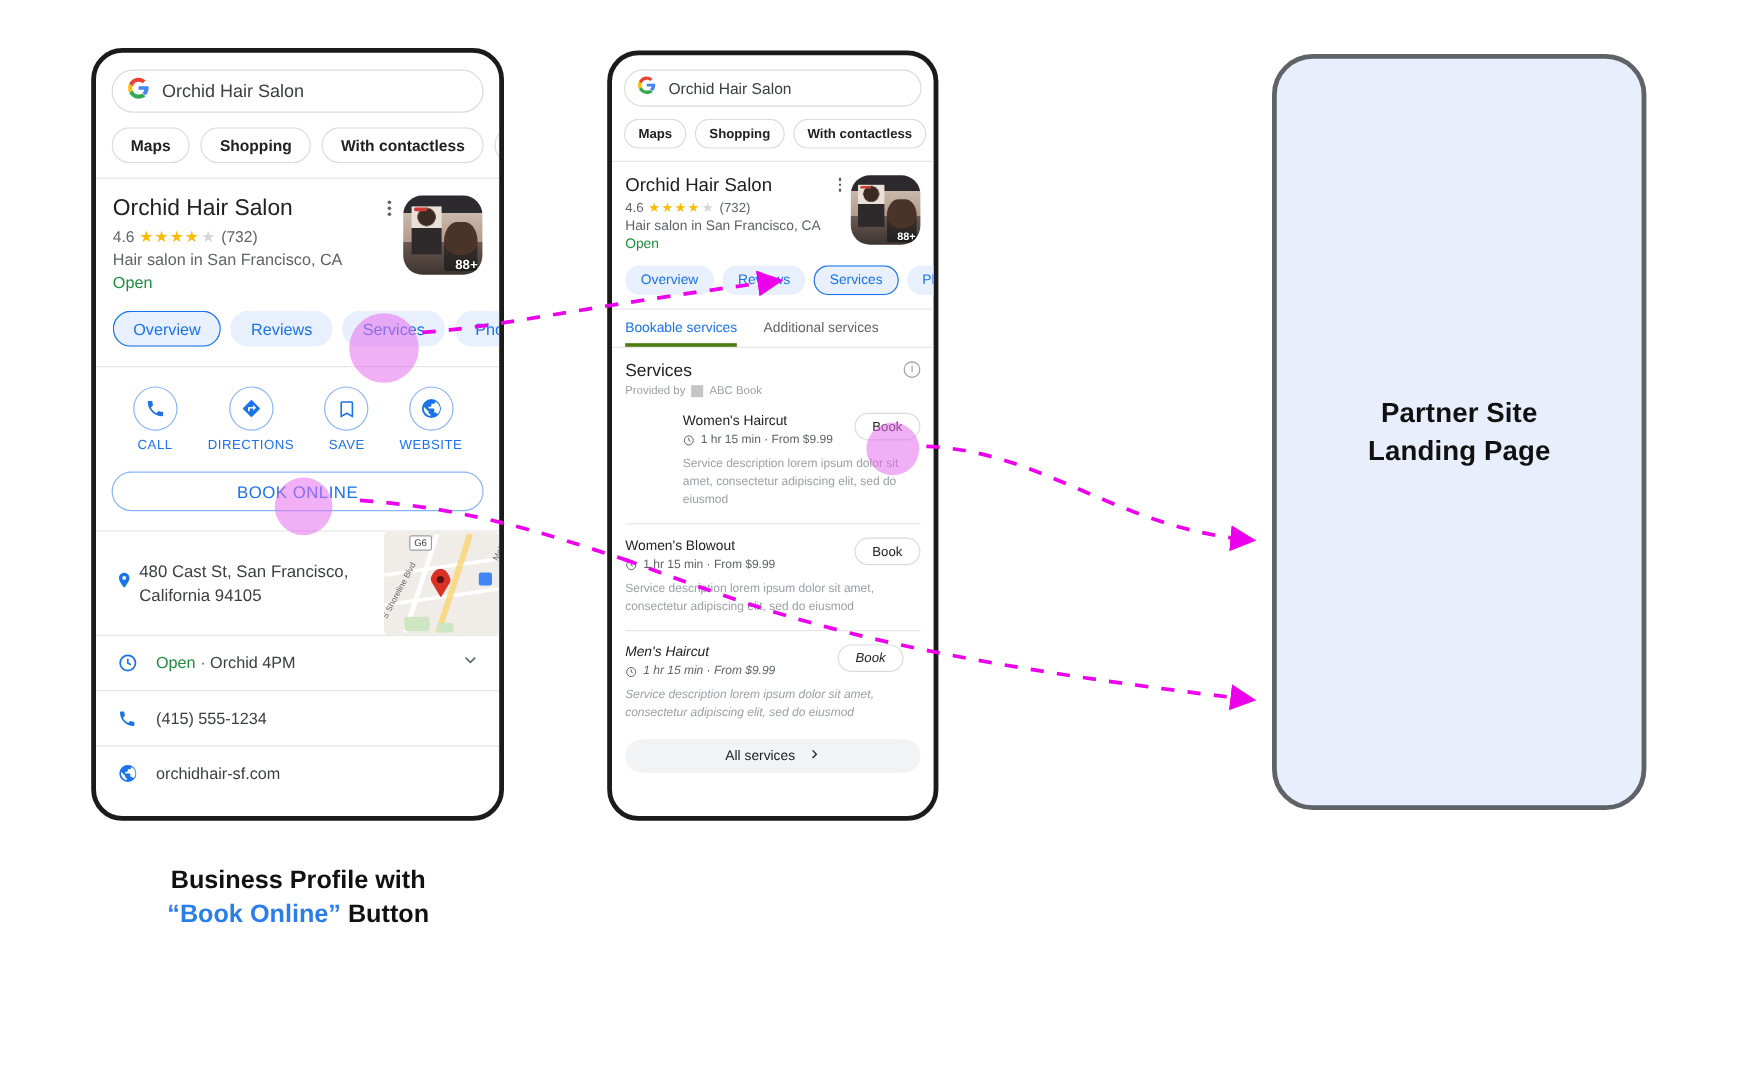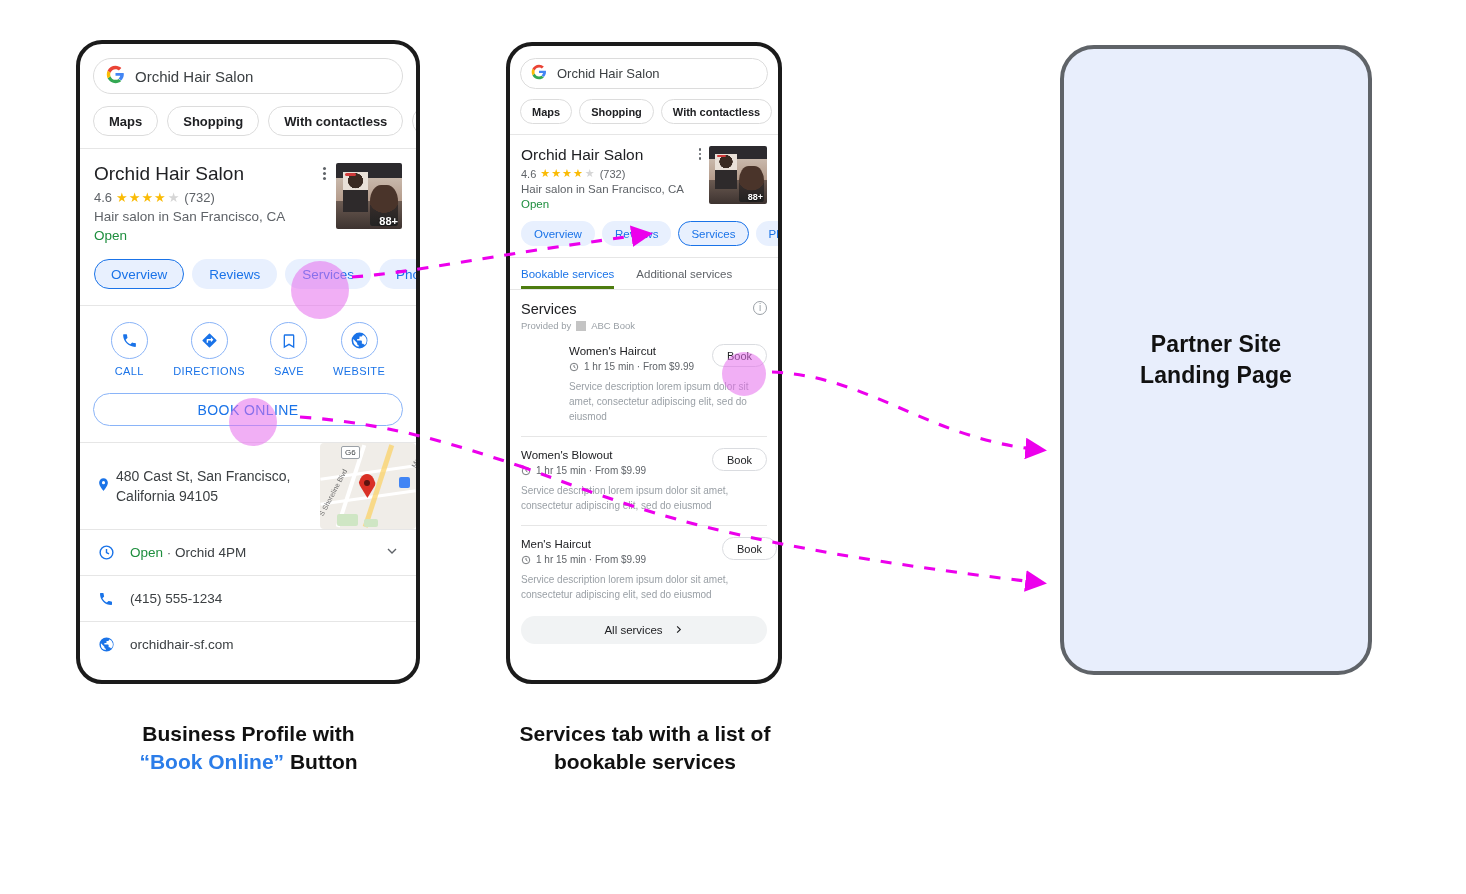--- a/index.html
+++ b/index.html
@@ -58,21 +58,21 @@
   .rating-row { display: flex; align-items: center; gap: 4px; color: #5f6368; }
   .stars { color: #fabb05; letter-spacing: 1px; }
   .star-dim { color: #d6d6d6; }
   .biz-sub { color: #5f6368; }
   .biz-open { color: #1e8e3e; }
 
   .kebab { display: flex; flex-direction: column; gap: 2px; align-items: center; }
   .kebab i { display: block; background: #5f6368; border-radius: 50%; }
 
   .thumb {
-    position: relative; border-radius: 2px; overflow: hidden;
+    position: relative; border-radius: 16px; overflow: hidden;
     background: linear-gradient(180deg,#2c2a2e 0%,#2c2a2e 22%,#c9b9ac 22%,#b49b8b 58%,#6c5b52 58%,#3d3330 100%);
   }
   .thumb .t-person {
     position:absolute; width:38%; height:60%; left:10%; top:14%;
     background: radial-gradient(circle at 50% 22%, #3a2a22 0 22%, transparent 23%),
                 linear-gradient(180deg,#e9e0d8 45%,#2e2a2b 46%);
   }
   .thumb .t-hair {
     position:absolute; width:42%; height:62%; right:6%; bottom:4%;
     background: radial-gradient(circle at 50% 30%, #4a342a 0 48%, transparent 49%),
@@ -455,21 +455,21 @@
             <span>1 hr 15 min · From $9.99</span>
           </div>
         </div>
         <div class="bookbtn" style="height:23px;padding:0 14px;font-size:11px;margin-top:-1px;">Book</div>
       </div>
       <div class="svc-desc" style="font-size:10px;line-height:1.5;margin-top:7px;padding-right:8px;">Service description lorem ipsum dolor sit amet, consectetur adipiscing elit, sed do eiusmod</div>
     </div>
 
     <div class="hr" style="margin:12px 11px 0 11px; width:auto;"></div>
 
-    <div class="svc-item" style="padding:12px 1px 0 11px;">
+    <div class="svc-item" style="padding:12px 25px 0 11px;font-style:italic;">
       <div class="svc-head">
         <div style="flex:1;">
           <div class="svc-name" style="font-size:11.5px;">Men's Haircut</div>
           <div class="svc-meta" style="font-size:10px;margin-top:4px;">
             <svg width="10" height="10" viewBox="0 0 24 24" fill="none" stroke="#5f6368" stroke-width="2">
                 <circle cx="12" cy="12" r="9"></circle>
                 <path d="M12 7v5l3.5 2"></path>
               </svg>
             <span>1 hr 15 min · From $9.99</span>
           </div>
@@ -494,23 +494,20 @@
       <div>Partner Site</div>
       <div>Landing Page</div>
     </div>
   </div>
 
   <div id="cap1" class="caption">
     <span>Business Profile with</span><br>
     <span class="accent">“Book Online”</span><span> Button</span>
   </div>
 
-  <div id="cap2" class="caption">
-    <span>Services tab with a list of bookable services</span>
-  </div>
 
 
   <svg id="overlay" width="1466" height="894" viewBox="0 0 1466 894">
     <defs>
       <marker id="mk" markerWidth="7" markerHeight="7" refX="5.4" refY="3.5" orient="auto">
         <path d="M0,0 L7,3.5 L0,7 z" fill="#ec00ec"></path>
       </marker>
     </defs>
 
     <path d="M352,277 C420,272 470,258 648,234" stroke="#ec00ec" stroke-width="3.1" stroke-dasharray="11 11" fill="none" marker-end="url(#mk)"></path>

